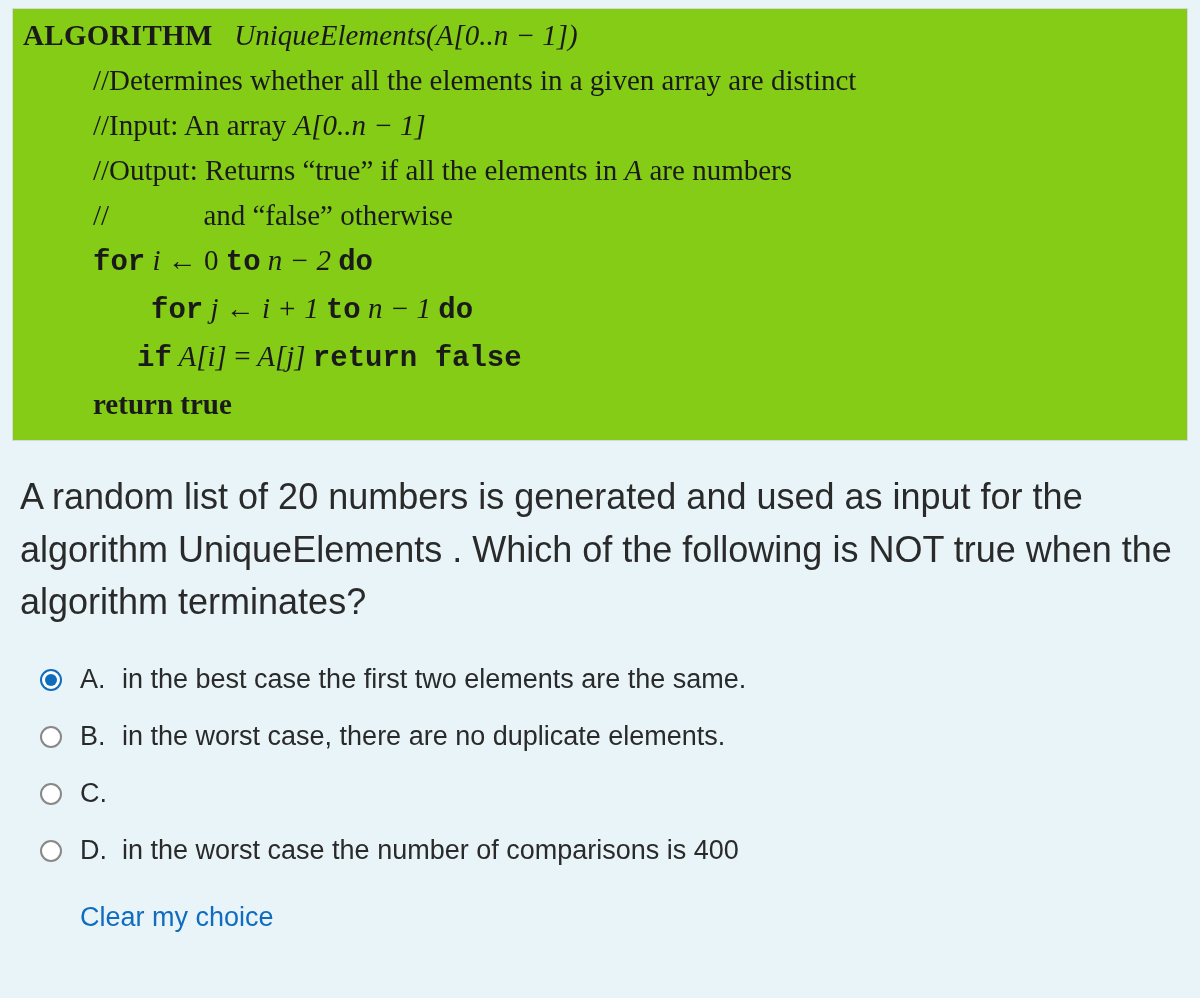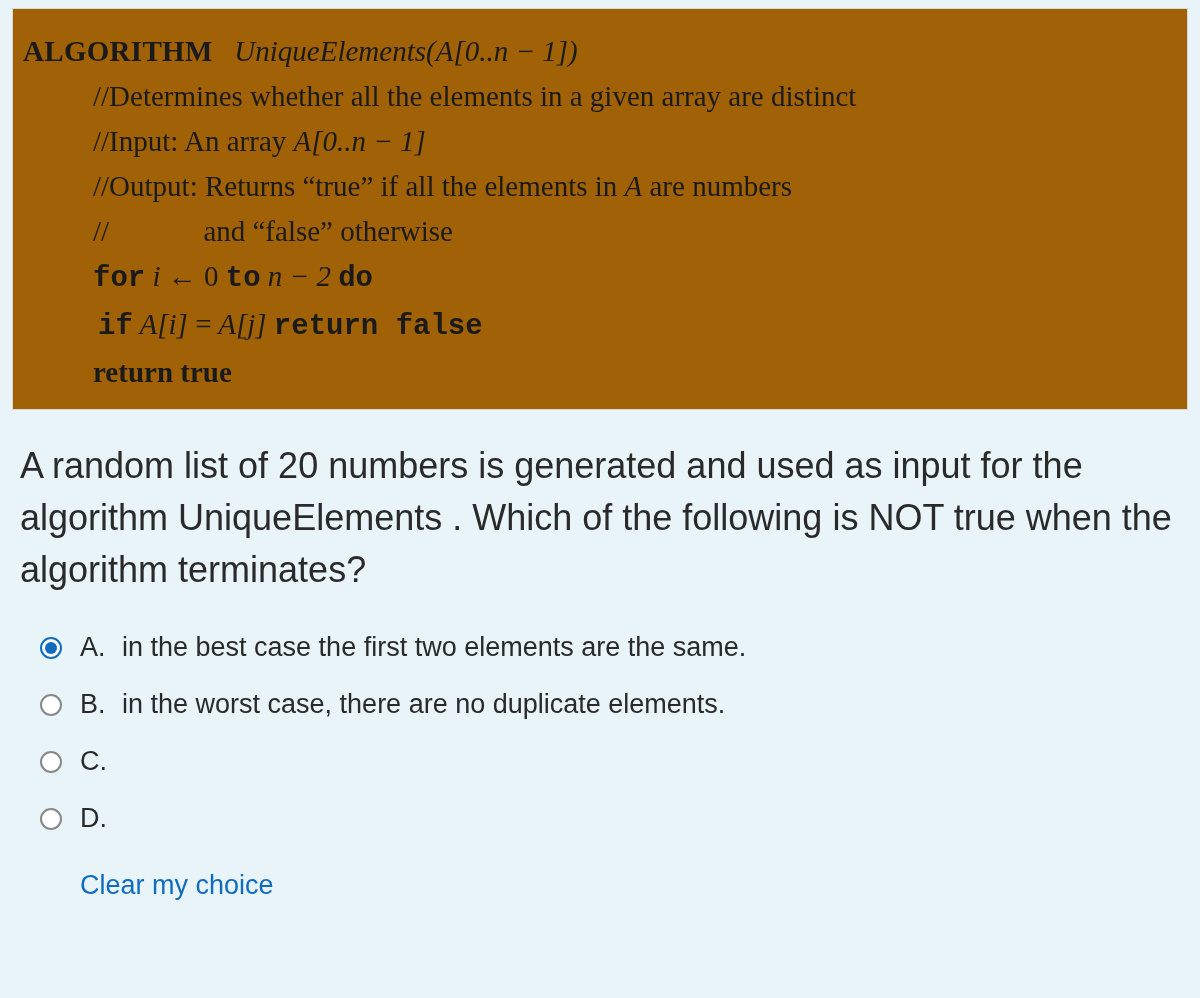--- a/index.html
+++ b/index.html
@@ -8,24 +8,24 @@
       box-sizing: border-box;
     }
     body {
       font-family: Arial, Helvetica, sans-serif;
       background-color: #e8f4f8;
       width: 1200px;
       height: 998px;
       padding: 0;
     }
     .algorithm-box {
-      background-color: #a16207;
+      background-color: #84cc16;
       border: 1px solid #d8d8d8;
       margin: 8px 12px 30px 12px;
-      padding: 20px 10px 14px 10px;
+      padding: 4px 10px 14px 10px;
     }
     .algorithm-box div {
       font-family: 'Times New Roman', Times, serif;
       font-size: 29px;
       line-height: 1.55;
       color: #1a1a1a;
     }
     .alg-header {
       margin-left: 0;
     }
@@ -37,21 +37,21 @@
     .alg-header .fname {
       font-style: italic;
     }
     .indent1 {
       margin-left: 70px;
     }
     .indent2 {
       margin-left: 128px;
     }
     .indent3 {
-      margin-left: 75px;
+      margin-left: 114px;
     }
     .italic {
       font-style: italic;
     }
     .bold {
       font-weight: bold;
       font-family: Liberation Mono, monospace;
     }
     .question-text {
       font-size: 36px;
@@ -123,20 +123,23 @@
   </div>
   <div class="indent1">
     <span>//Output: Returns “true” if all the elements in </span><span class="italic">A</span><span> are numbers</span>
   </div>
   <div class="indent1">
     <span>//</span>&nbsp;&nbsp;&nbsp;&nbsp;&nbsp;&nbsp;&nbsp;&nbsp;&nbsp;&nbsp;&nbsp;&nbsp;&nbsp;<span>and “false” otherwise</span>
   </div>
   <div class="indent1">
     <span class="bold">for</span><span class="italic"> i </span><span>←</span><span> 0 </span><span class="bold">to</span><span class="italic"> n − 2 </span><span class="bold">do</span>
   </div>
+  <div class="indent2">
+    <span class="bold">for</span><span class="italic"> j </span><span>←</span><span class="italic"> i + 1 </span><span class="bold">to</span><span class="italic"> n − 1 </span><span class="bold">do</span>
+  </div>
   <div class="indent3">
     <span class="bold">if</span><span class="italic"> A[i] </span><span>=</span><span class="italic"> A[j] </span><span class="bold">return false</span>
   </div>
   <div class="indent1 bold">return true</div>
 </div>
 
 <div class="question-text">A random list of 20 numbers is generated and used as input for the algorithm UniqueElements . Which of the following is NOT true when the algorithm terminates?</div>
 
 <div class="options" id="options-container">
     <div class="option-row">
@@ -149,19 +152,20 @@
       <span class="option-letter">B.</span>
       <span>in the worst case, there are no duplicate elements.</span>
     </div>
     <div class="option-row">
       <span class="radio"></span>
       <span class="option-letter">C.</span>
     </div>
     <div class="option-row">
       <span class="radio"></span>
       <span class="option-letter">D.</span>
+      <span>in the worst case the number of comparisons is 400</span>
     </div>
   </div>
 
 <a class="clear-link">Clear my choice</a>
 
 
 
 
 </body></html>

